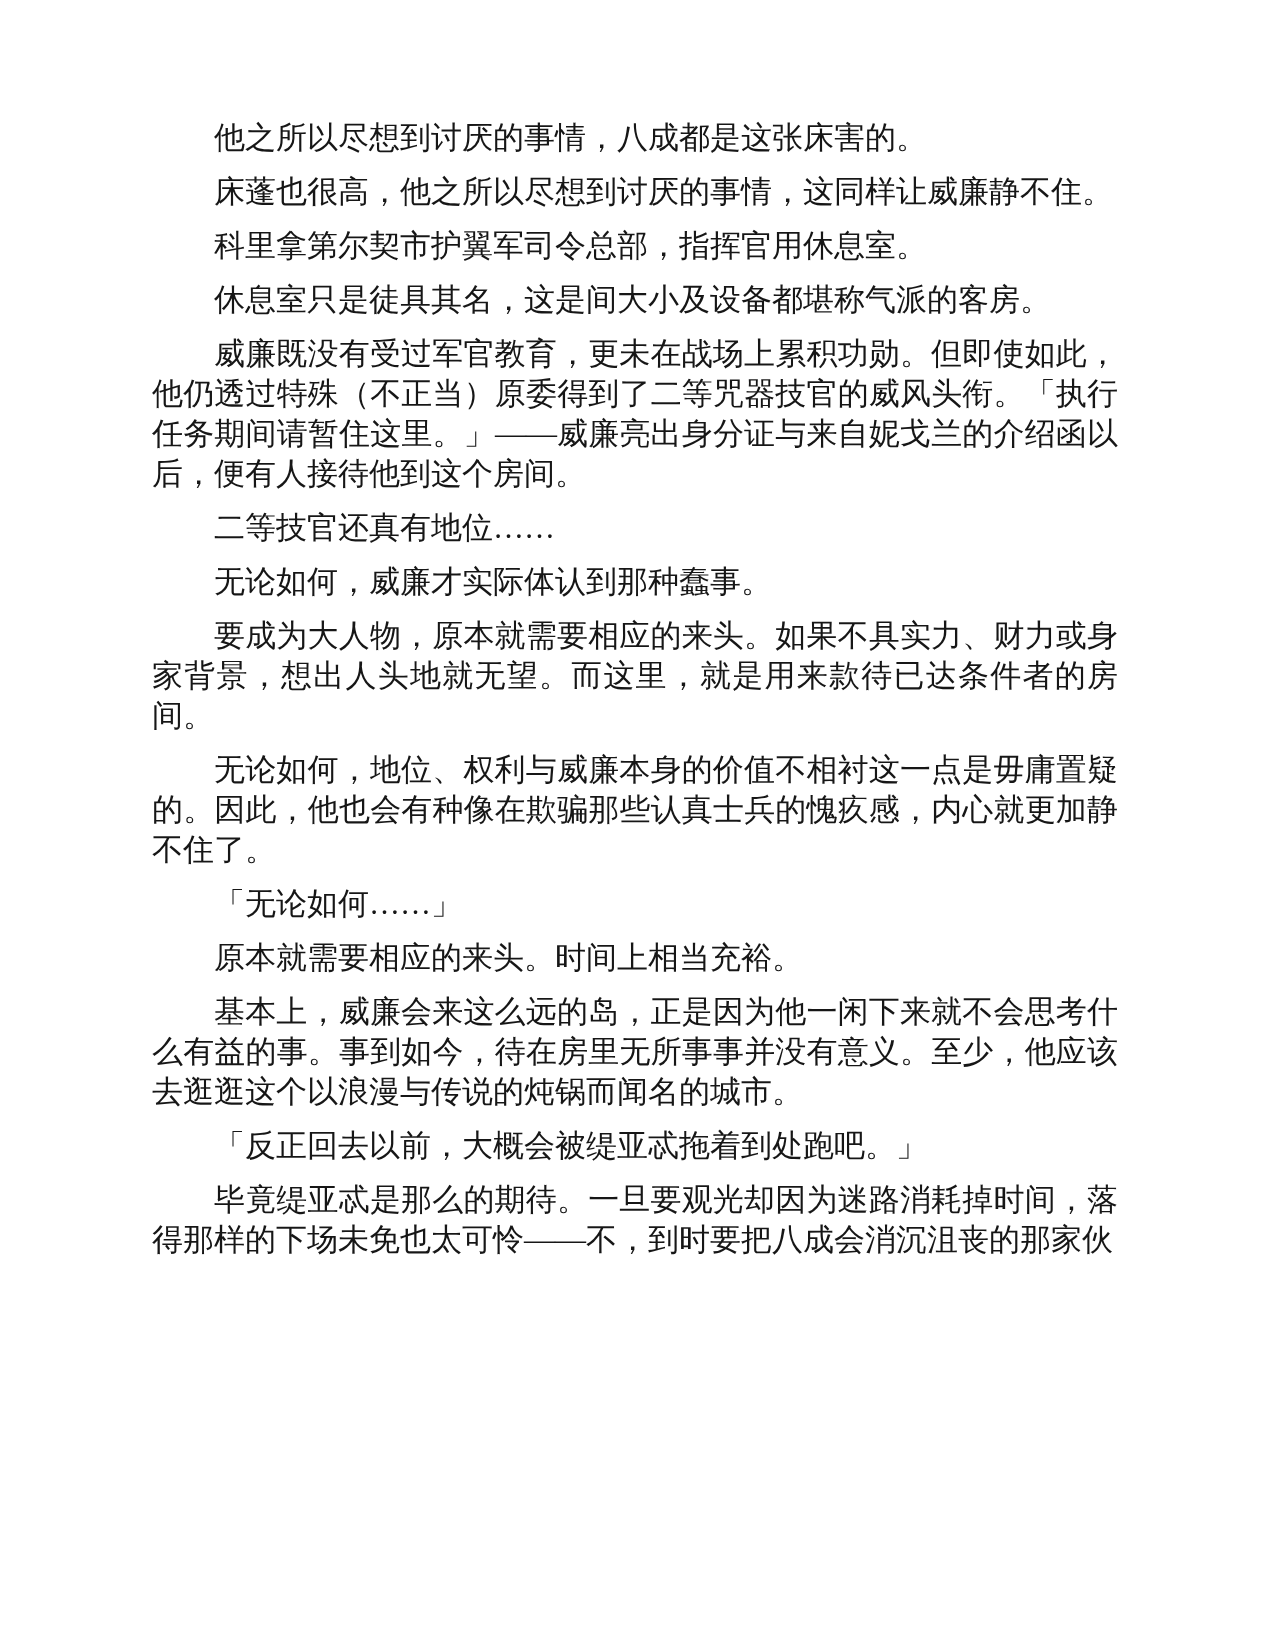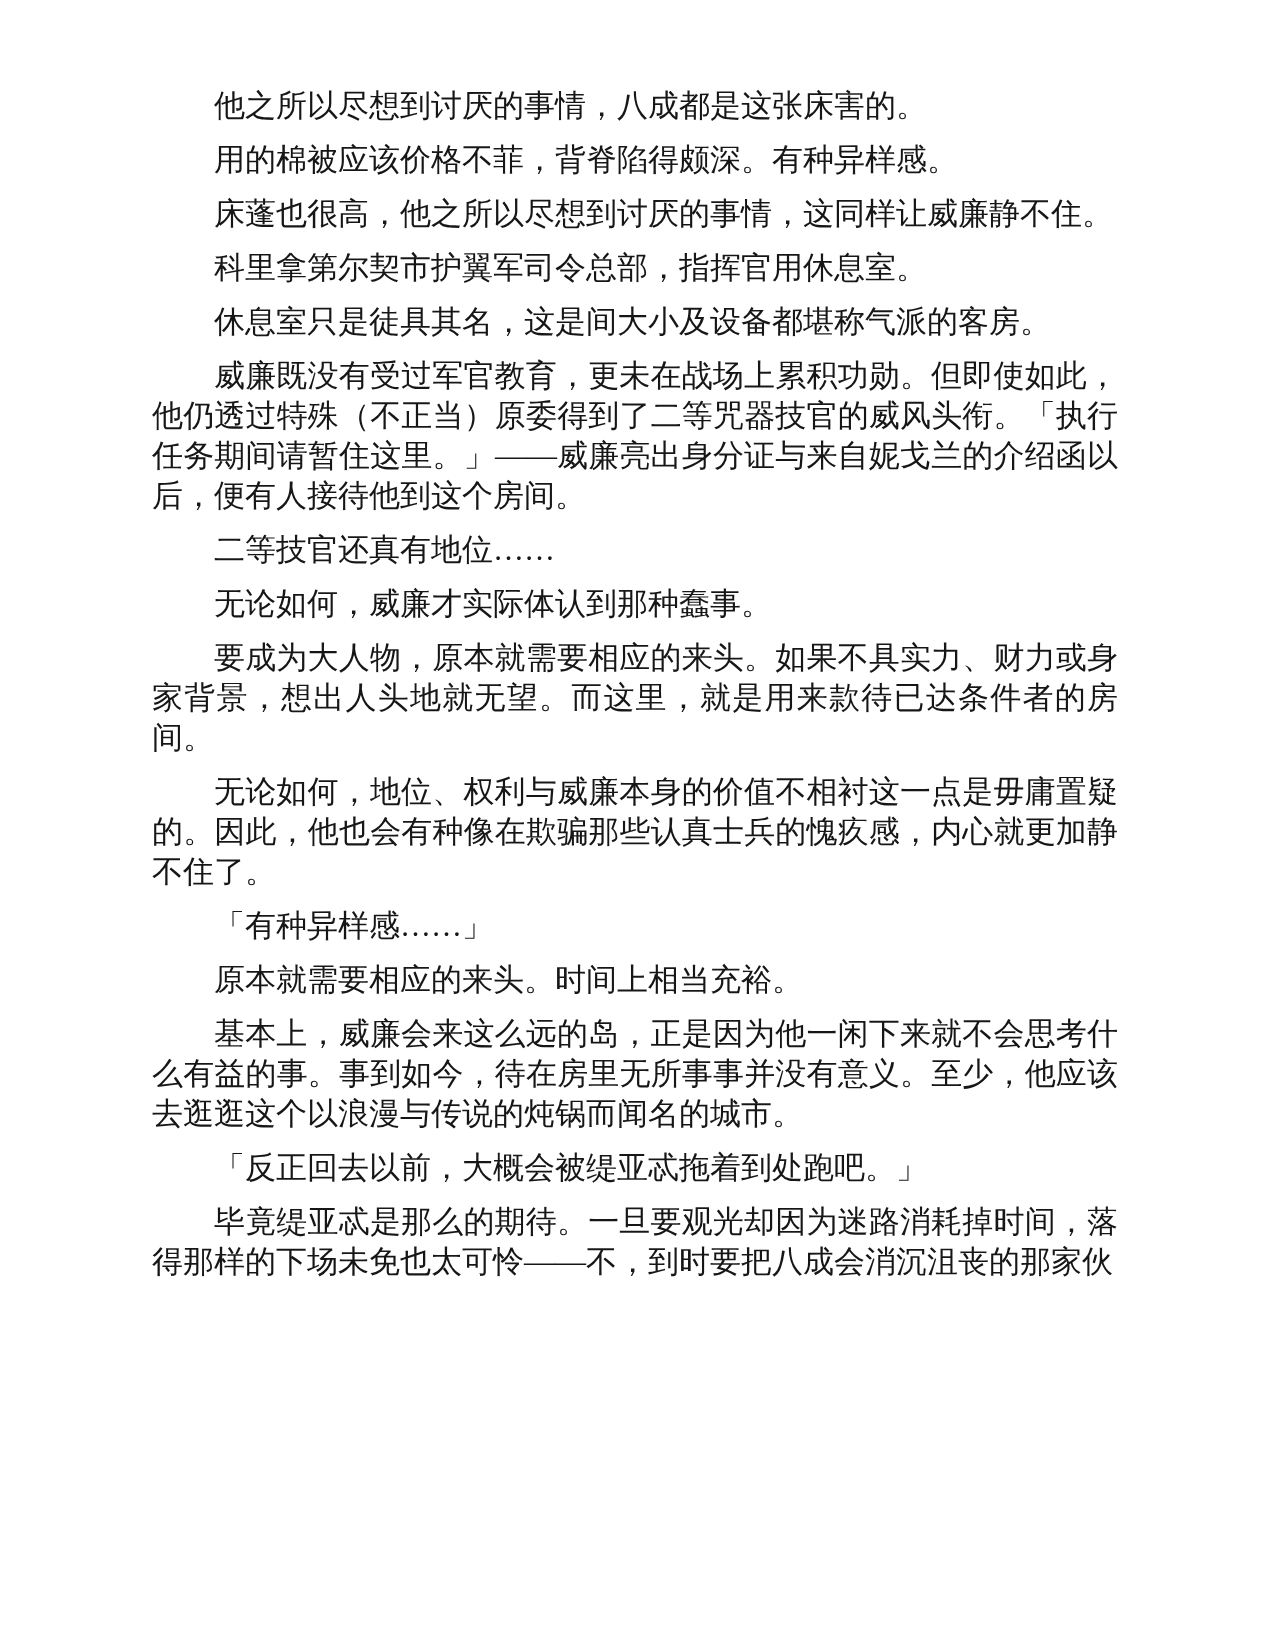--- a/index.html
+++ b/index.html
@@ -14,21 +14,21 @@
     position: relative;
   }
   .page {
     box-sizing: border-box;
     position: absolute;
     top: 0;
     left: 0;
     width: 1275px;
     height: 1650px;
     background: #ffffff;
-    padding: 86px 157px 0 152px;
+    padding: 118px 157px 0 152px;
   }
   .text-column {
     width: 966px;
   }
   .text-column p {
     margin: 0 0 14px 0;
     padding: 0;
     font-family: "Liberation Serif", "DejaVu Serif", serif;
     font-size: 31px;
     line-height: 40px;
@@ -39,28 +39,27 @@
     letter-spacing: 0;
     word-break: break-all;
   }
 </style>
 </head>
 <body>
 
 <div class="page">
   <div class="text-column">
     <p>他之所以尽想到讨厌的事情，八成都是这张床害的。</p>
-    <p>用的棉被应该价格不菲，背脊陷得颇深。有种异样感。</p>
     <p>床蓬也很高，他之所以尽想到讨厌的事情，这同样让威廉静不住。</p>
     <p>科里拿第尔契市护翼军司令总部，指挥官用休息室。</p>
     <p>休息室只是徒具其名，这是间大小及设备都堪称气派的客房。</p>
     <p>威廉既没有受过军官教育，更未在战场上累积功勋。但即使如此，他仍透过特殊（不正当）原委得到了二等咒器技官的威风头衔。「执行任务期间请暂住这里。」——威廉亮出身分证与来自妮戈兰的介绍函以后，便有人接待他到这个房间。</p>
     <p>二等技官还真有地位……</p>
     <p>无论如何，威廉才实际体认到那种蠢事。</p>
     <p>要成为大人物，原本就需要相应的来头。如果不具实力、财力或身家背景，想出人头地就无望。而这里，就是用来款待已达条件者的房间。</p>
     <p>无论如何，地位、权利与威廉本身的价值不相衬这一点是毋庸置疑的。因此，他也会有种像在欺骗那些认真士兵的愧疚感，内心就更加静不住了。</p>
-    <p>「有种异样感……」</p>
+    <p>「无论如何……」</p>
     <p>原本就需要相应的来头。时间上相当充裕。</p>
     <p>基本上，威廉会来这么远的岛，正是因为他一闲下来就不会思考什么有益的事。事到如今，待在房里无所事事并没有意义。至少，他应该去逛逛这个以浪漫与传说的炖锅而闻名的城市。</p>
     <p>「反正回去以前，大概会被缇亚忒拖着到处跑吧。」</p>
     <p>毕竟缇亚忒是那么的期待。一旦要观光却因为迷路消耗掉时间，落得那样的下场未免也太可怜——不，到时要把八成会消沉沮丧的那家伙</p>
   </div>
 </div>
 
 </body></html>

